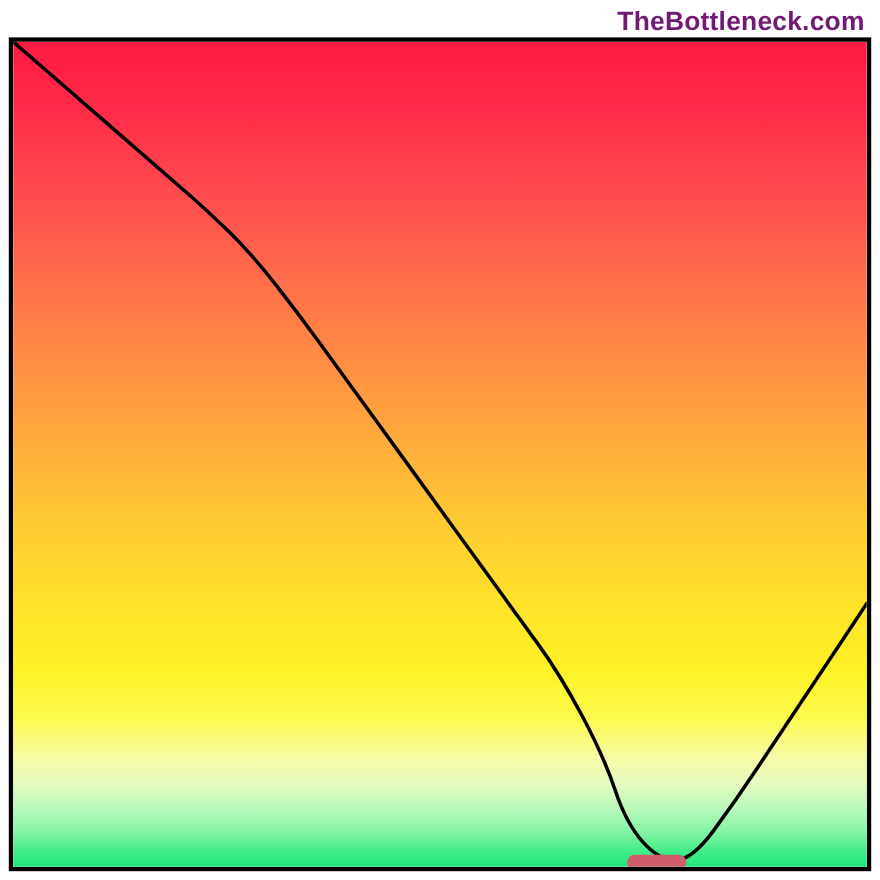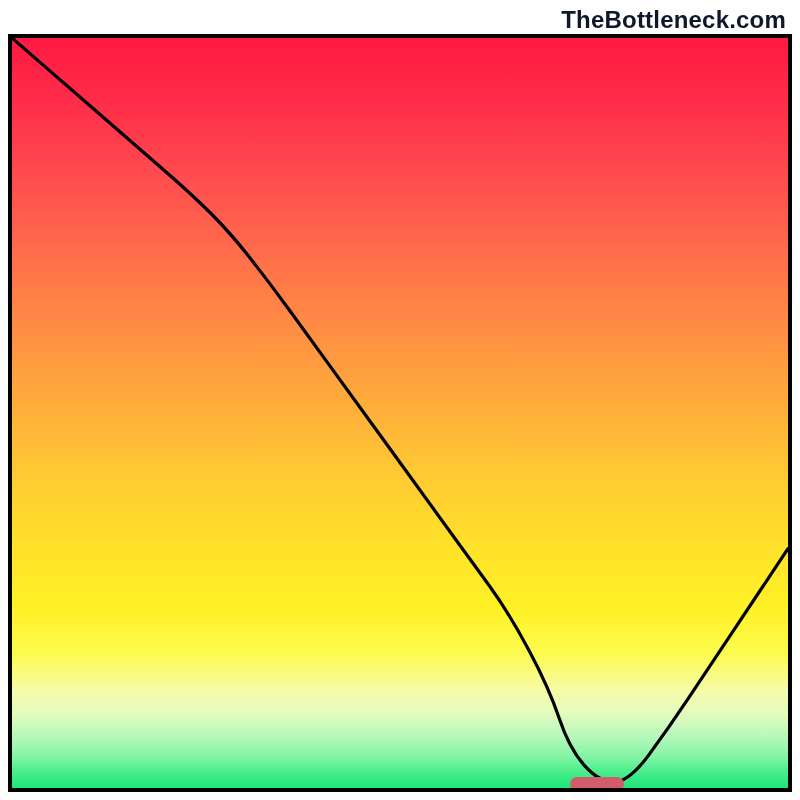--- a/index.html
+++ b/index.html
@@ -9,21 +9,21 @@
     background: #ffffff;
     position: relative;
     font-family: Arial, sans-serif;
   }
   .attribution {
     position: absolute;
     top: 6px;
     right: 14px;
     font-size: 24px;
     font-weight: bold;
-    color: #0f172a;
+    color: #701a75;
     letter-spacing: 0.2px;
   }
   .plot-box {
     position: absolute;
     left: 8px;
     top: 34px;
     width: 784px;
     height: 758px;
     border: 4px solid #000000;
     overflow: hidden;

